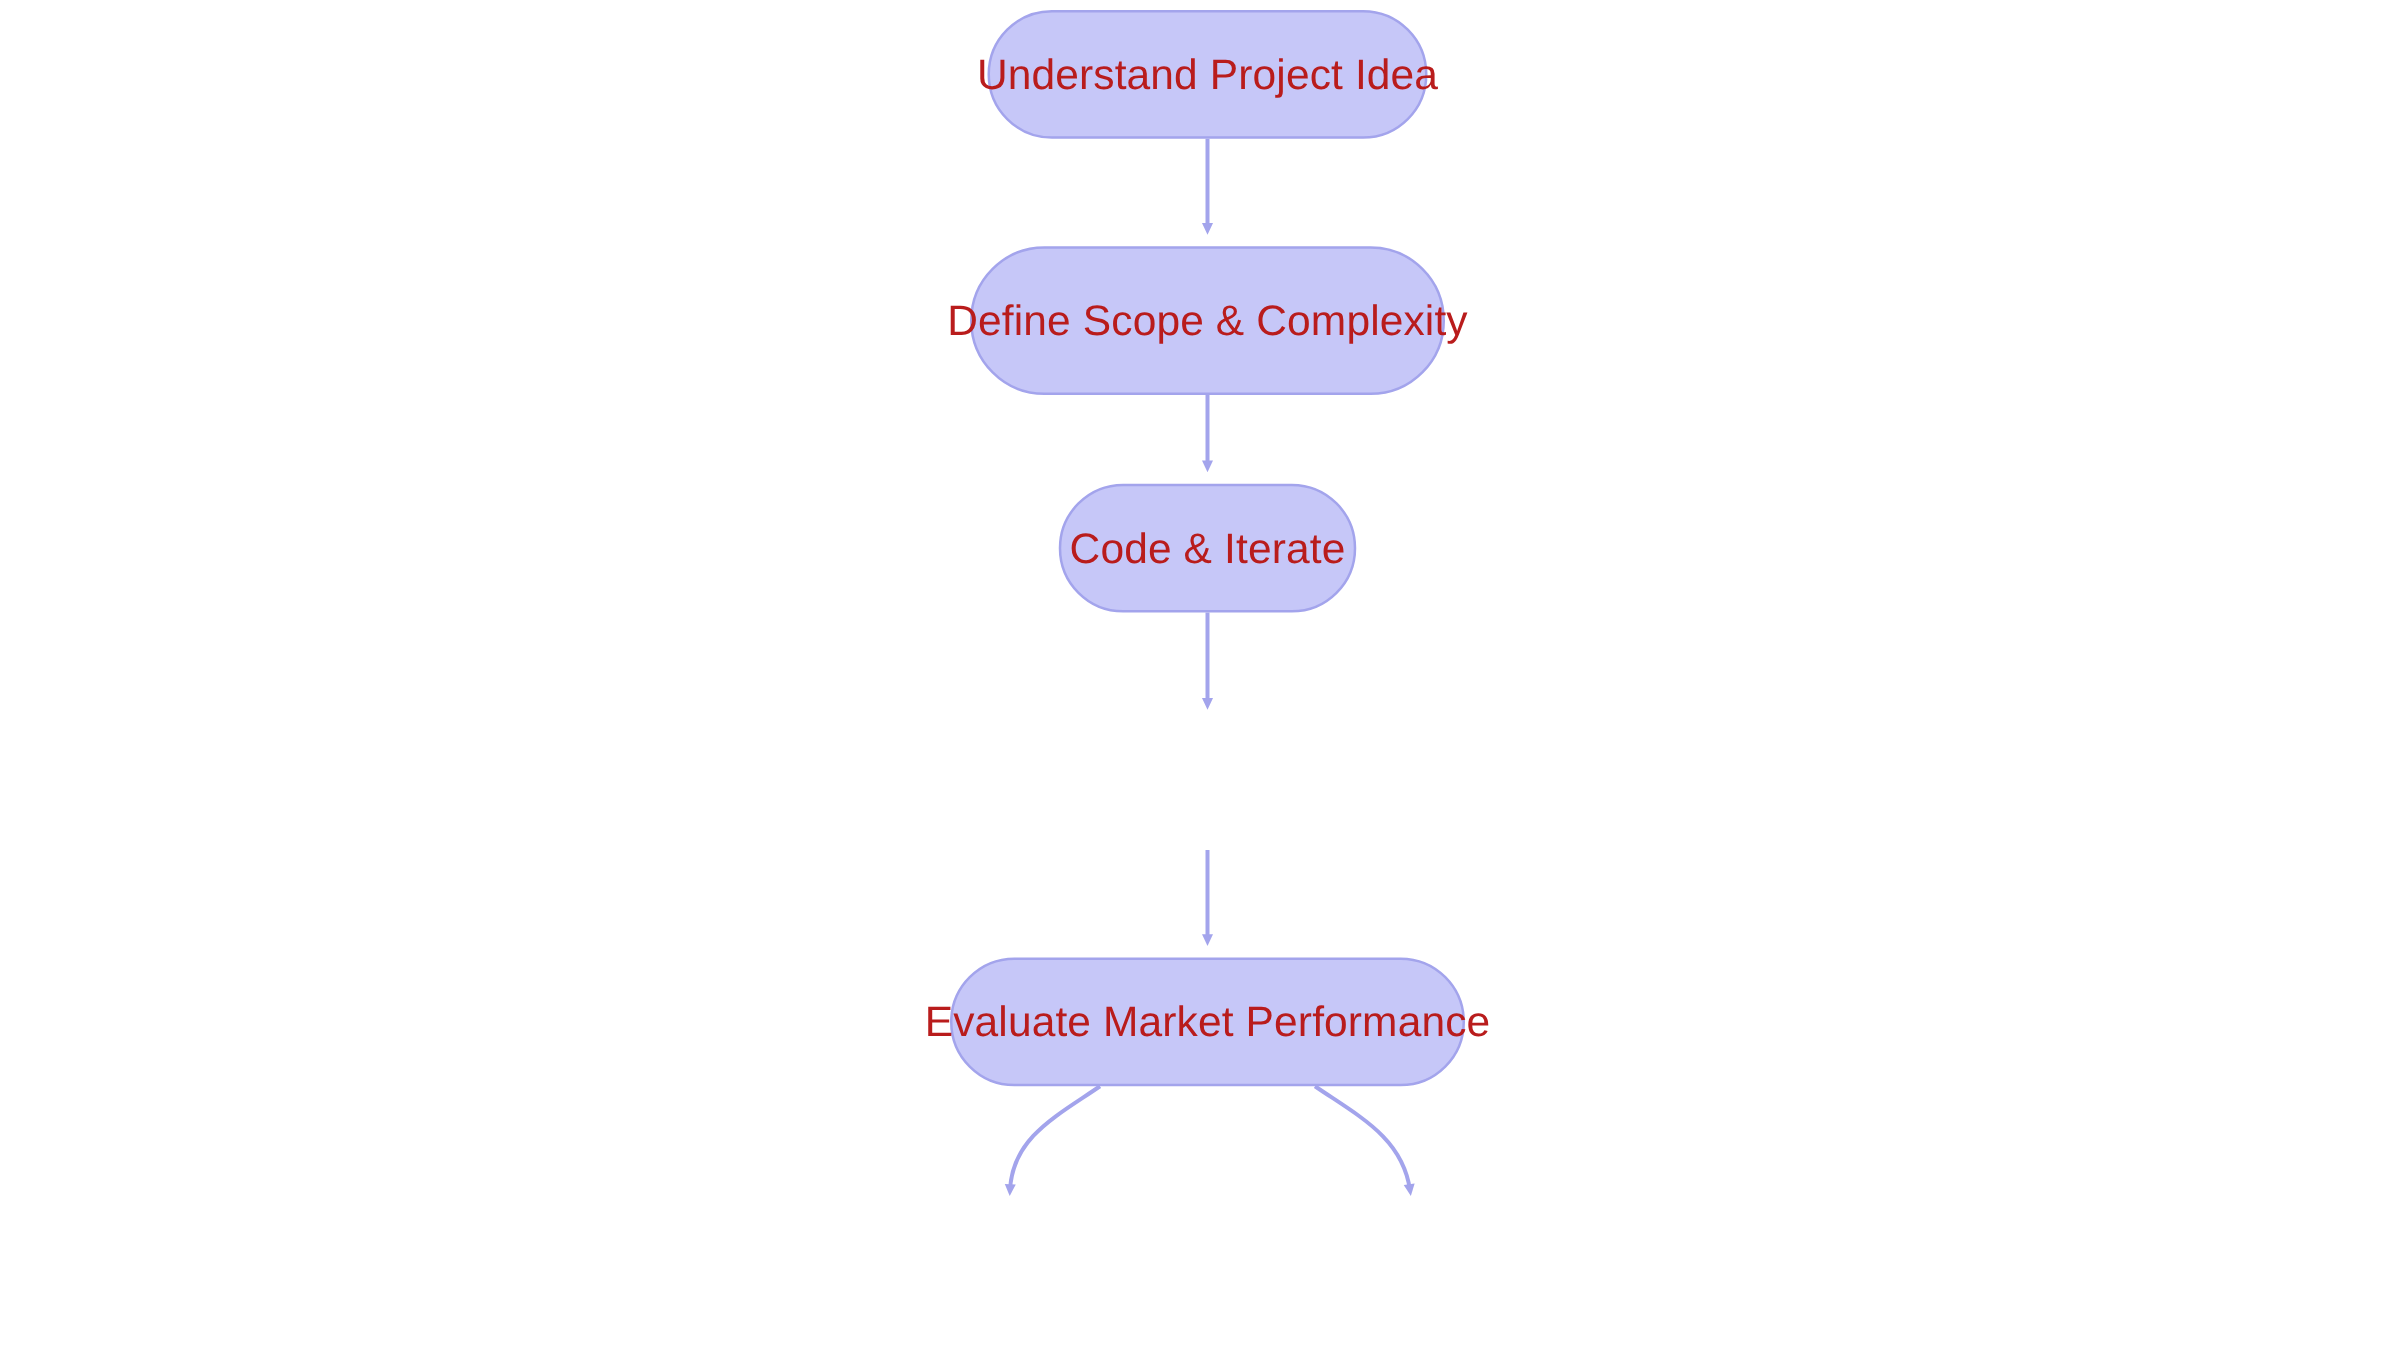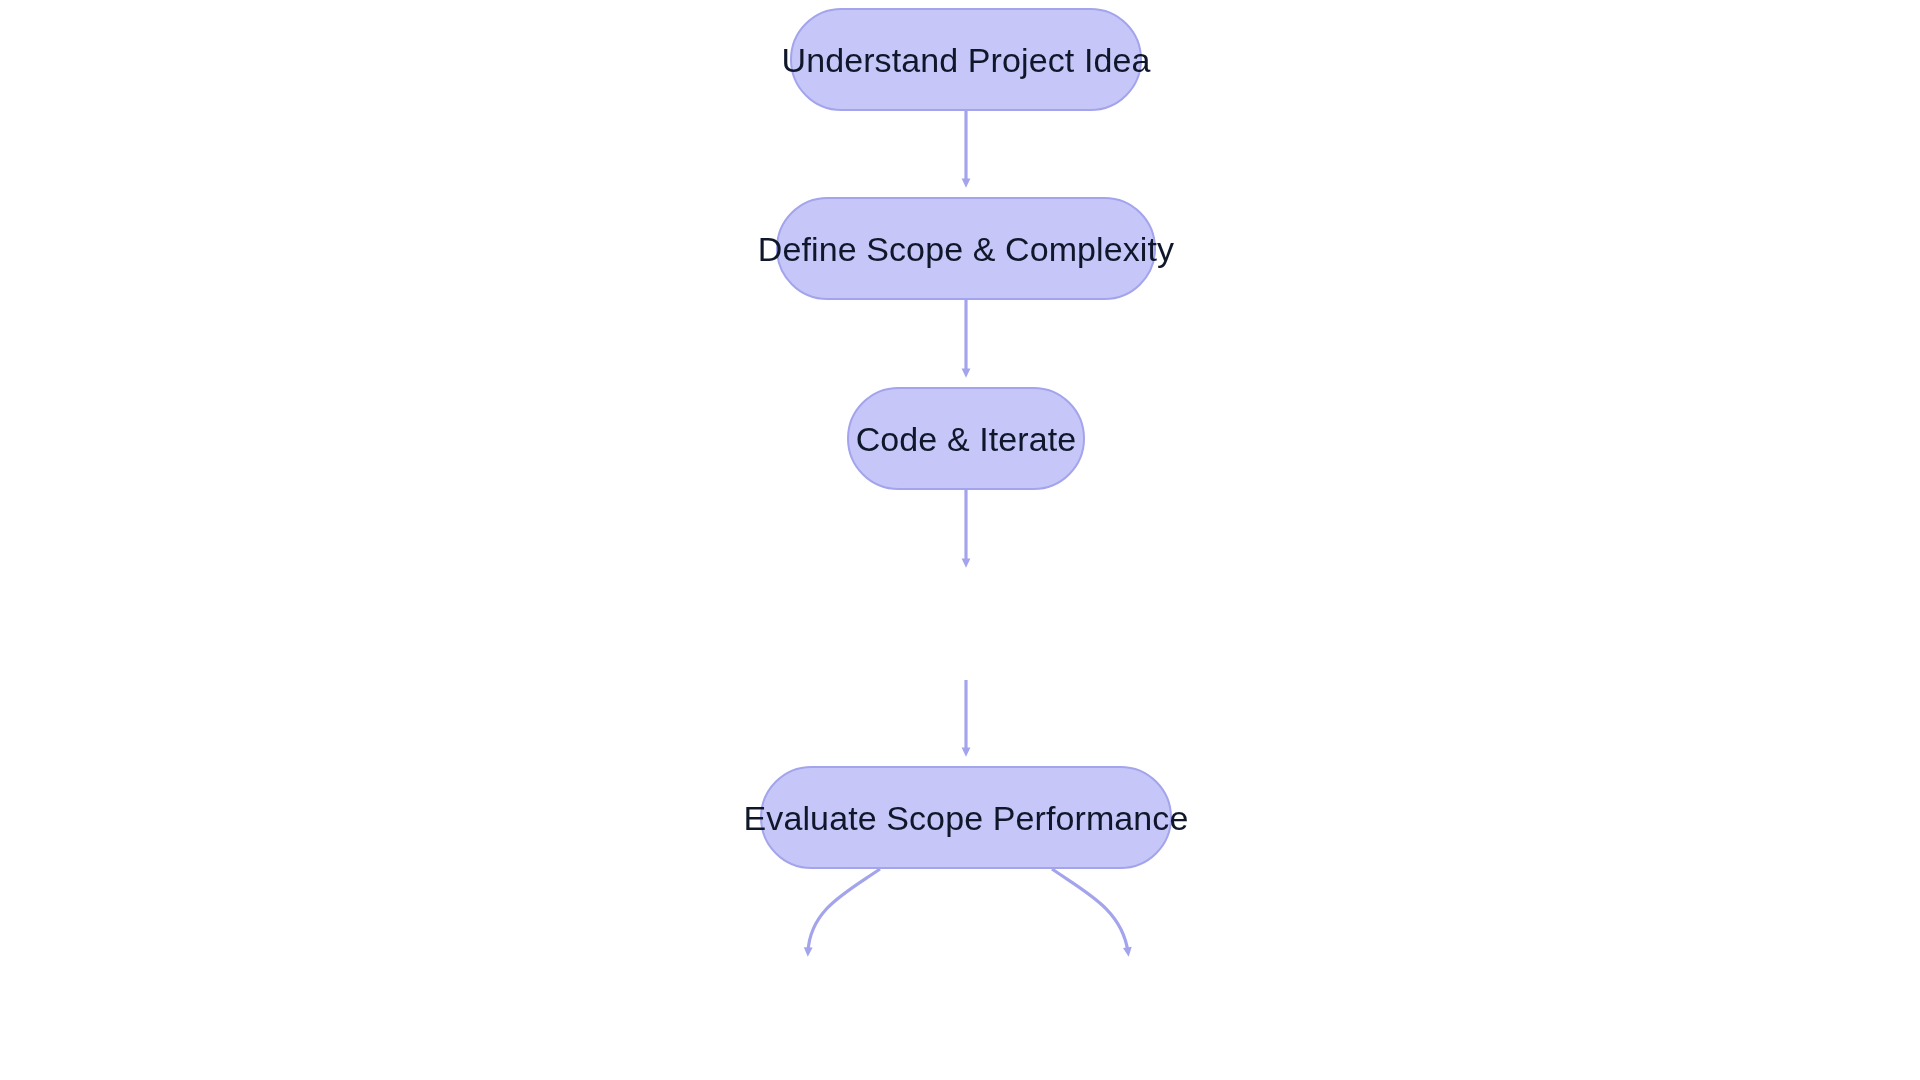--- a/index.html
+++ b/index.html
@@ -39,21 +39,21 @@
     border-radius: 9999px;
     color: #3434a4;
     font-size: 34px;
     font-weight: 400;
     letter-spacing: 0.1px;
     line-height: 1;
     white-space: nowrap;
     user-select: none;
   }
   .node-label {
-    color: #0f172a;
+    color: #b91c1c;
     font-size: 34px;
     line-height: 1;
     white-space: nowrap;
   }
 </style>
 </head>
 <body>
 
 <div id="canvas">
 
@@ -71,28 +71,28 @@
       <path d="M 966 680 L 966 752" marker-end="url(#arrowhead)"></path>
       <path d="M 880 869 C 845 893, 810 910, 808 952" marker-end="url(#arrowhead)"></path>
       <path d="M 1052 869 C 1087 893, 1122 910, 1128 952" marker-end="url(#arrowhead)"></path>
     </g>
   </svg>
 
   <div class="node" style="left:790px; top:8px; width:352px; height:103px;">
     <span class="node-label">Understand Project Idea</span>
   </div>
 
-  <div class="node" style="left:776px; top:197px; width:380px; height:103px;">
+  <div class="node" style="left:776px; top:197px; width:380px; height:119px;">
     <span class="node-label">Define Scope &amp; Complexity</span>
   </div>
 
   <div class="node" style="left:847px; top:387px; width:238px; height:103px;justify-content:center;">
     <span class="node-label">Code &amp; Iterate</span>
   </div>
 
 
   <div class="node" style="left:760px; top:766px; width:412px; height:103px;">
-    <span class="node-label">Evaluate Scope Performance</span>
+    <span class="node-label">Evaluate Market Performance</span>
   </div>
 
 
 
 </div>
 
 </body></html>

